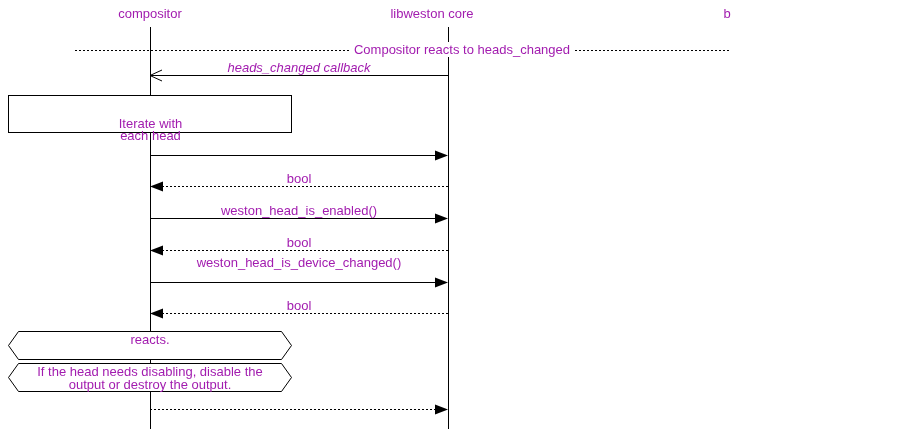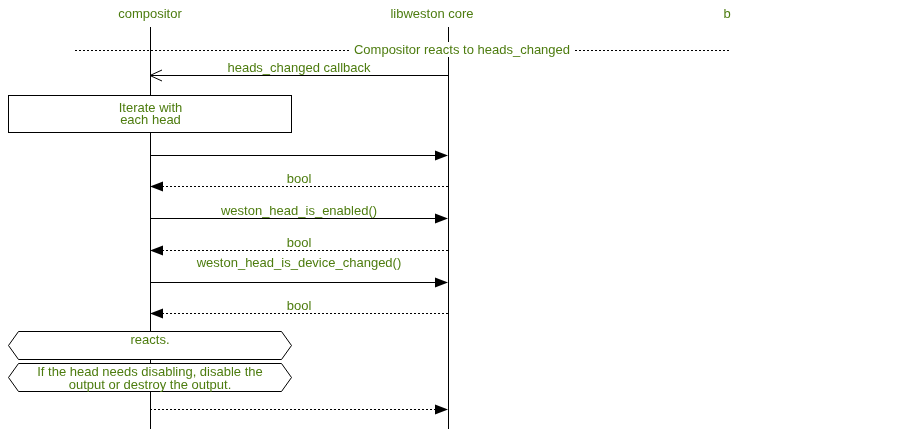--- a/index.html
+++ b/index.html
@@ -3,36 +3,36 @@
 <meta charset="utf-8">
 <style>
   html, body { margin: 0; padding: 0; background: #ffffff; }
   .canvas {
     position: relative;
     width: 731px;
     height: 429px;
     background: #ffffff;
     font-family: "Liberation Sans", sans-serif;
     font-size: 13px;
-    color: #4d7c0f;
+    color: #a21caf;
     overflow: hidden;
   }
   .canvas svg { position: absolute; top: 0; left: 0; }
   .lbl {
     position: absolute;
     text-align: center;
     white-space: nowrap;
     line-height: 14px;
   }
   .msg-lbl { left: 150px; width: 298px; }
   .divider-lbl { left: 75px; width: 750px; top: 43px; }
   .divider-lbl span { background: #ffffff; padding: 0 3px; margin-left: 24px; }
   .note-text {
     position: absolute;
-    left: 9px; top: 95px; width: 283px; height: 38px;
+    left: 9px; top: 111px; width: 283px; height: 38px;
     display: flex; flex-direction: column;
     justify-content: center; align-items: center;
     text-align: center;
     line-height: 12.5px;
     white-space: nowrap;
   }
   .cond-text {
     position: absolute;
     left: 8px; width: 284px;
     text-align: center;
@@ -102,21 +102,21 @@
   </svg>
 
   <div class="lbl" style="left:90px; top:7px; width:120px;">compositor</div>
   <div class="lbl" style="left:372px; top:7px; width:120px;">libweston core</div>
   <div class="lbl" style="left:688px; top:7px; width:120px;">backend</div>
 
   <div class="lbl divider-lbl">
     <span>Compositor reacts to heads_changed</span>
   </div>
 
-  <div class="lbl msg-lbl" style="top:61px;">heads_changed callback</div>
+  <div class="lbl msg-lbl" style="top:61px;font-style:italic;">heads_changed callback</div>
   <div class="lbl msg-lbl" style="top:172px;">bool</div>
   <div class="lbl msg-lbl" style="top:204px;">weston_head_is_enabled()</div>
   <div class="lbl msg-lbl" style="top:236px;">bool</div>
   <div class="lbl msg-lbl" style="top:256px;">weston_head_is_device_changed()</div>
   <div class="lbl msg-lbl" style="top:299px;">bool</div>
 
   <div class="note-text">
     <span>Iterate with</span>
     <span>each head</span>
   </div>

